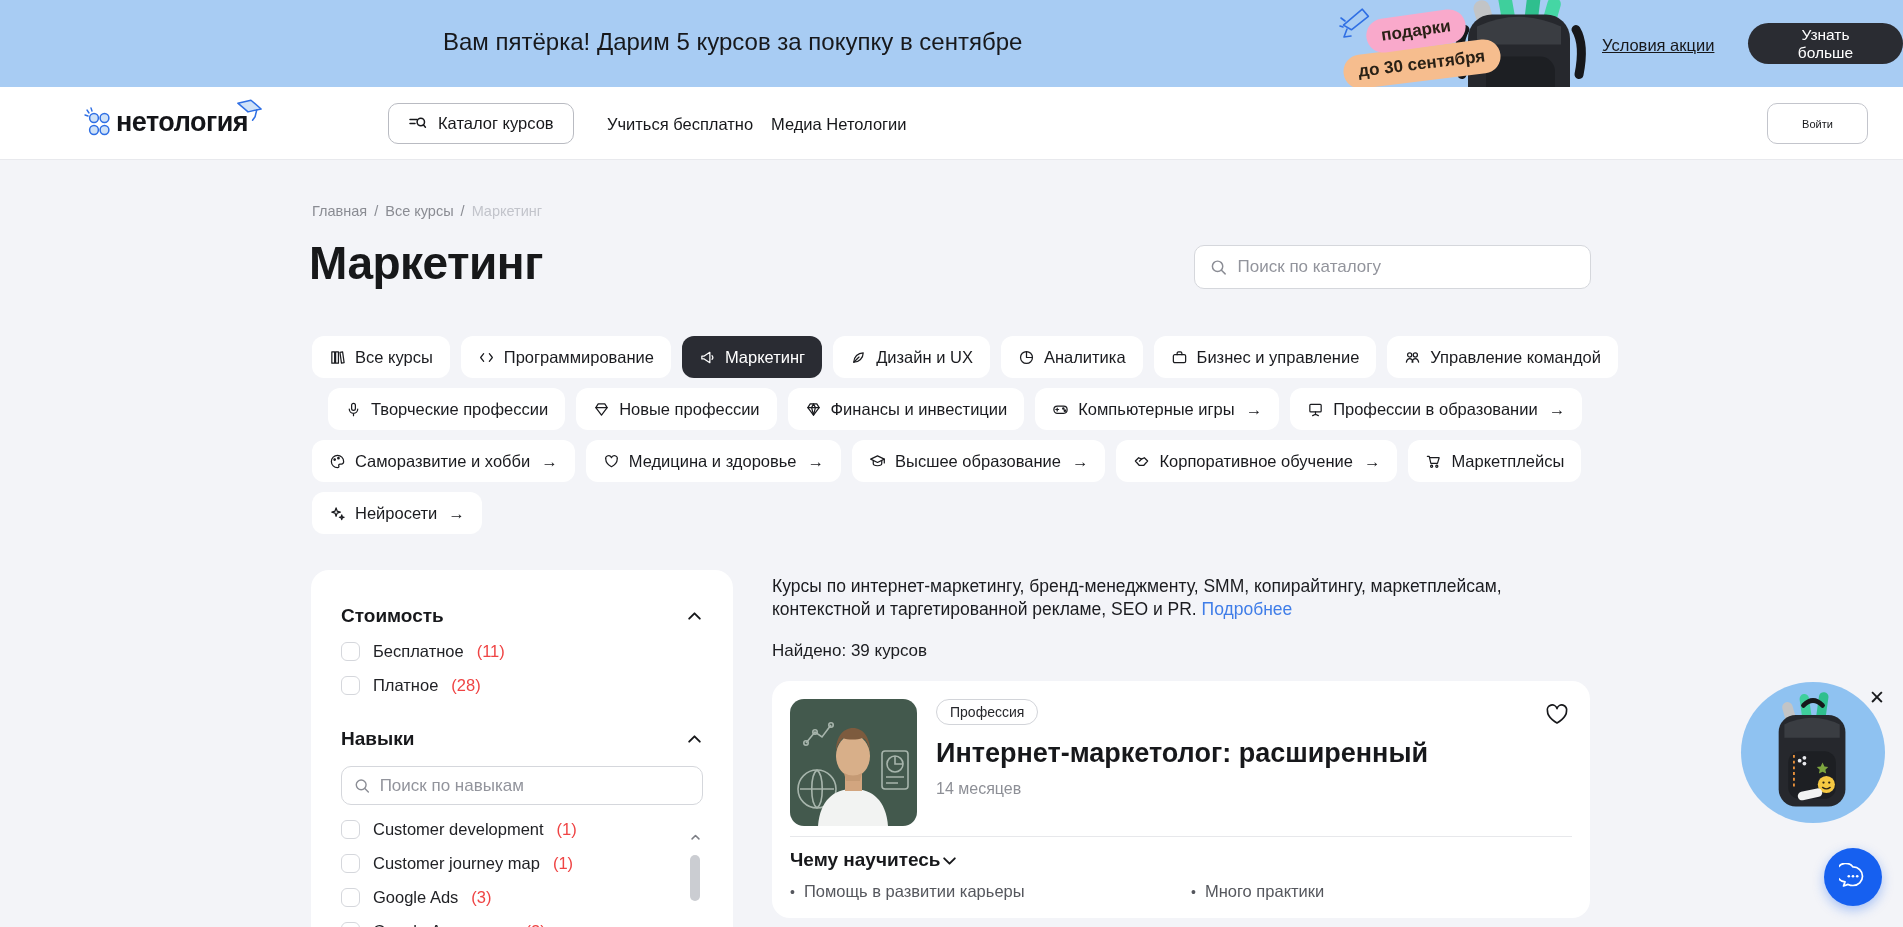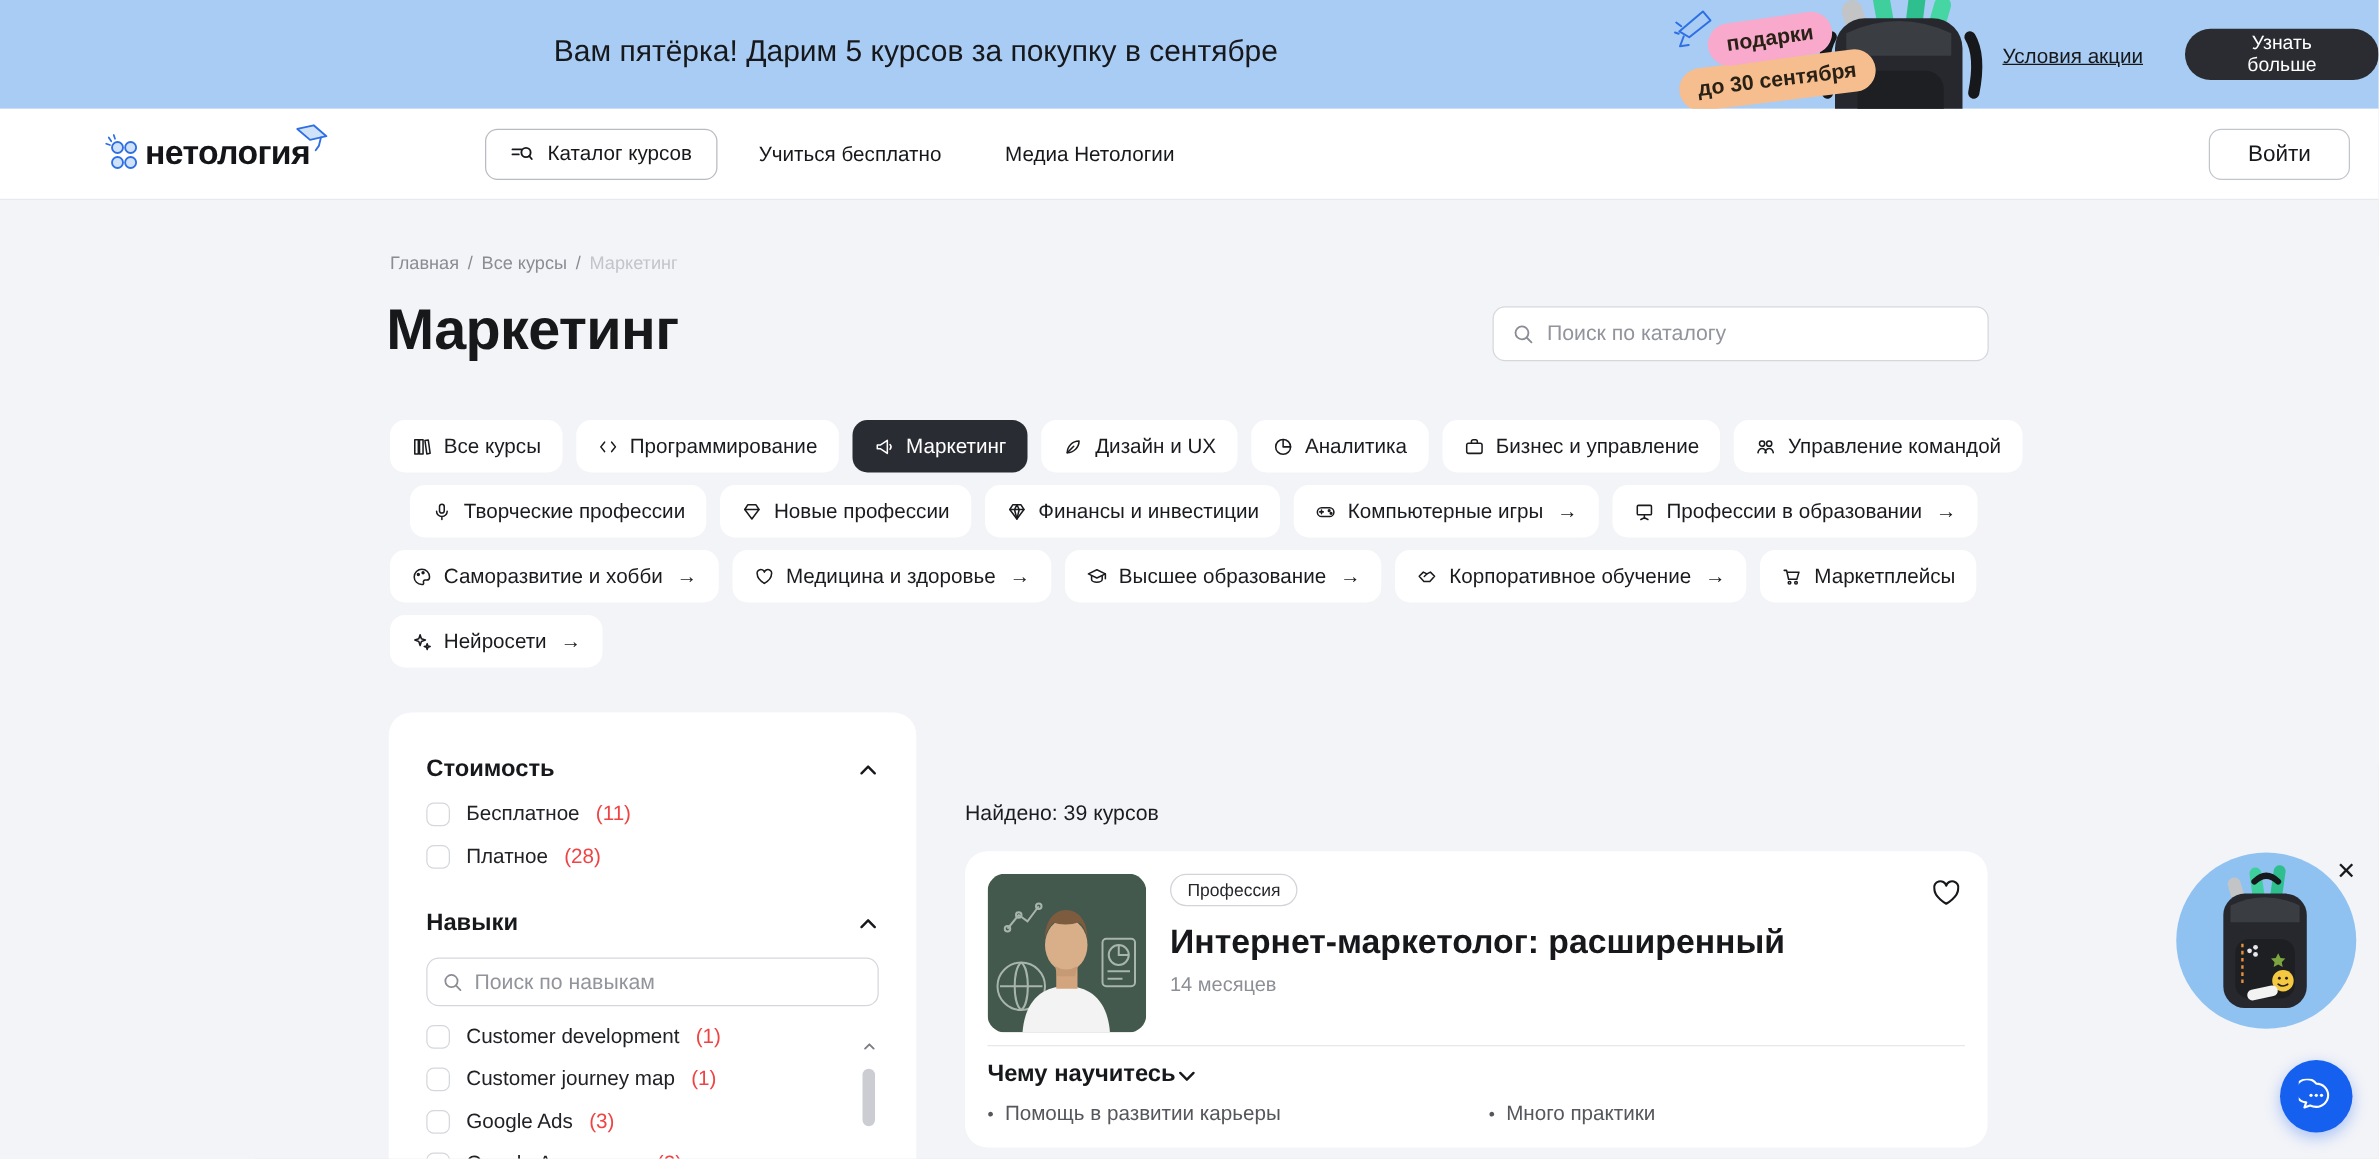--- a/index.html
+++ b/index.html
@@ -18,22 +18,22 @@
   .cta { position:absolute; left:1748px; top:23px; height:41px; padding:0 24px; background:#2a2c32; color:#fff; border-radius:21px; font-size:15.5px; display:flex; align-items:center; border:none; cursor:pointer; font-family:inherit; }
 
   
   .header { position:absolute; left:0; top:87px; width:100%; height:73px; background:#fff; border-bottom:1px solid #e8e9ed; }
   .logo { position:absolute; left:84px; top:20px; display:flex; align-items:flex-start; gap:4px; cursor:pointer; }
   .logo-text { font-size:27px; font-weight:700; color:#141519; letter-spacing:-0.5px; position:relative; }
   .logo-cap { position:absolute; right:-16px; top:-9px; }
   .catalog-btn { position:absolute; left:388px; top:16px; height:41px; border:1px solid #b9bbc2; border-radius:10px; padding:0 19px; display:flex; gap:11px; align-items:center; font-size:16.5px; color:#17181b; background:#fff; cursor:pointer; font-family:inherit; }
   .nav-link { position:absolute; top:28px; font-size:16.5px; color:#17181b; cursor:pointer; }
   .nav-link-1 { left:607px; }
-  .nav-link-2 { left:804px; }
-  .login-btn { position:absolute; left:1767px; top:16px; width:113px; height:41px; border:1px solid #c3c5cc; border-radius:10px; background:#fff; font-size:18px; color:#17181b; display:flex; align-items:center; justify-content:center; cursor:pointer; font-family:inherit; }
+  .nav-link-2 { left:771px; }
+  .login-btn { position:absolute; left:1767px; top:16px; width:101px; height:41px; border:1px solid #c3c5cc; border-radius:10px; background:#fff; font-size:11px; color:#17181b; display:flex; align-items:center; justify-content:center; cursor:pointer; font-family:inherit; }
 
   
   .breadcrumb { position:absolute; left:312px; top:203px; font-size:14.5px; color:#8a8c93; display:flex; gap:7px; }
   .breadcrumb .current { color:#c2c4cb; }
   .breadcrumb .crumb { cursor:pointer; }
   .page-title { position:absolute; left:309px; top:236px; font-size:46px; font-weight:700; color:#17181a; letter-spacing:-0.5px; }
   .catalog-search { position:absolute; left:1194px; top:245px; width:397px; height:44px; background:#fff; border:1px solid #d5d7dc; border-radius:10px; display:flex; align-items:center; gap:10px; padding:0 15px; }
   .catalog-search input, .skill-search input { border:none; outline:none; font-size:17px; color:#17181b; width:100%; font-family:inherit; background:transparent; }
   .catalog-search input::placeholder, .skill-search input::placeholder { color:#92949c; }
 
@@ -383,20 +383,24 @@
         <div class="skills-scrollbar">
           <svg class="scroll-up" width="11" height="11" viewBox="0 0 16 16" fill="none" stroke="#7c7e85" stroke-width="2.2" stroke-linecap="round" stroke-linejoin="round">
               <path d="M3 10l5-5 5 5"></path>
             </svg>
           <div class="scroll-thumb"></div>
         </div>
       </div>
     </div>
   </div>
 
+  <div class="results-desc">
+    <span>Курсы по интернет-маркетингу, бренд-менеджменту, SMM, копирайтингу, маркетплейсам, контекстной и таргетированной рекламе, SEO и PR.</span>
+    <span class="more-link">Подробнее</span>
+  </div>
   <div class="found">Найдено: 39 курсов</div>
 
   <div class="course-card">
     <div class="card-top">
       <div class="photo">
         <svg width="127" height="127" viewBox="0 0 127 127">
           <rect width="127" height="127" fill="#43594d"></rect>
           <g fill="none" stroke="#c9d4cc" stroke-width="1.6" opacity="0.75">
             <circle cx="27" cy="90" r="19"></circle>
             <path d="M10 90h34M27 71c-7 5-7 33 0 38M27 71c7 5 7 33 0 38"></path>

